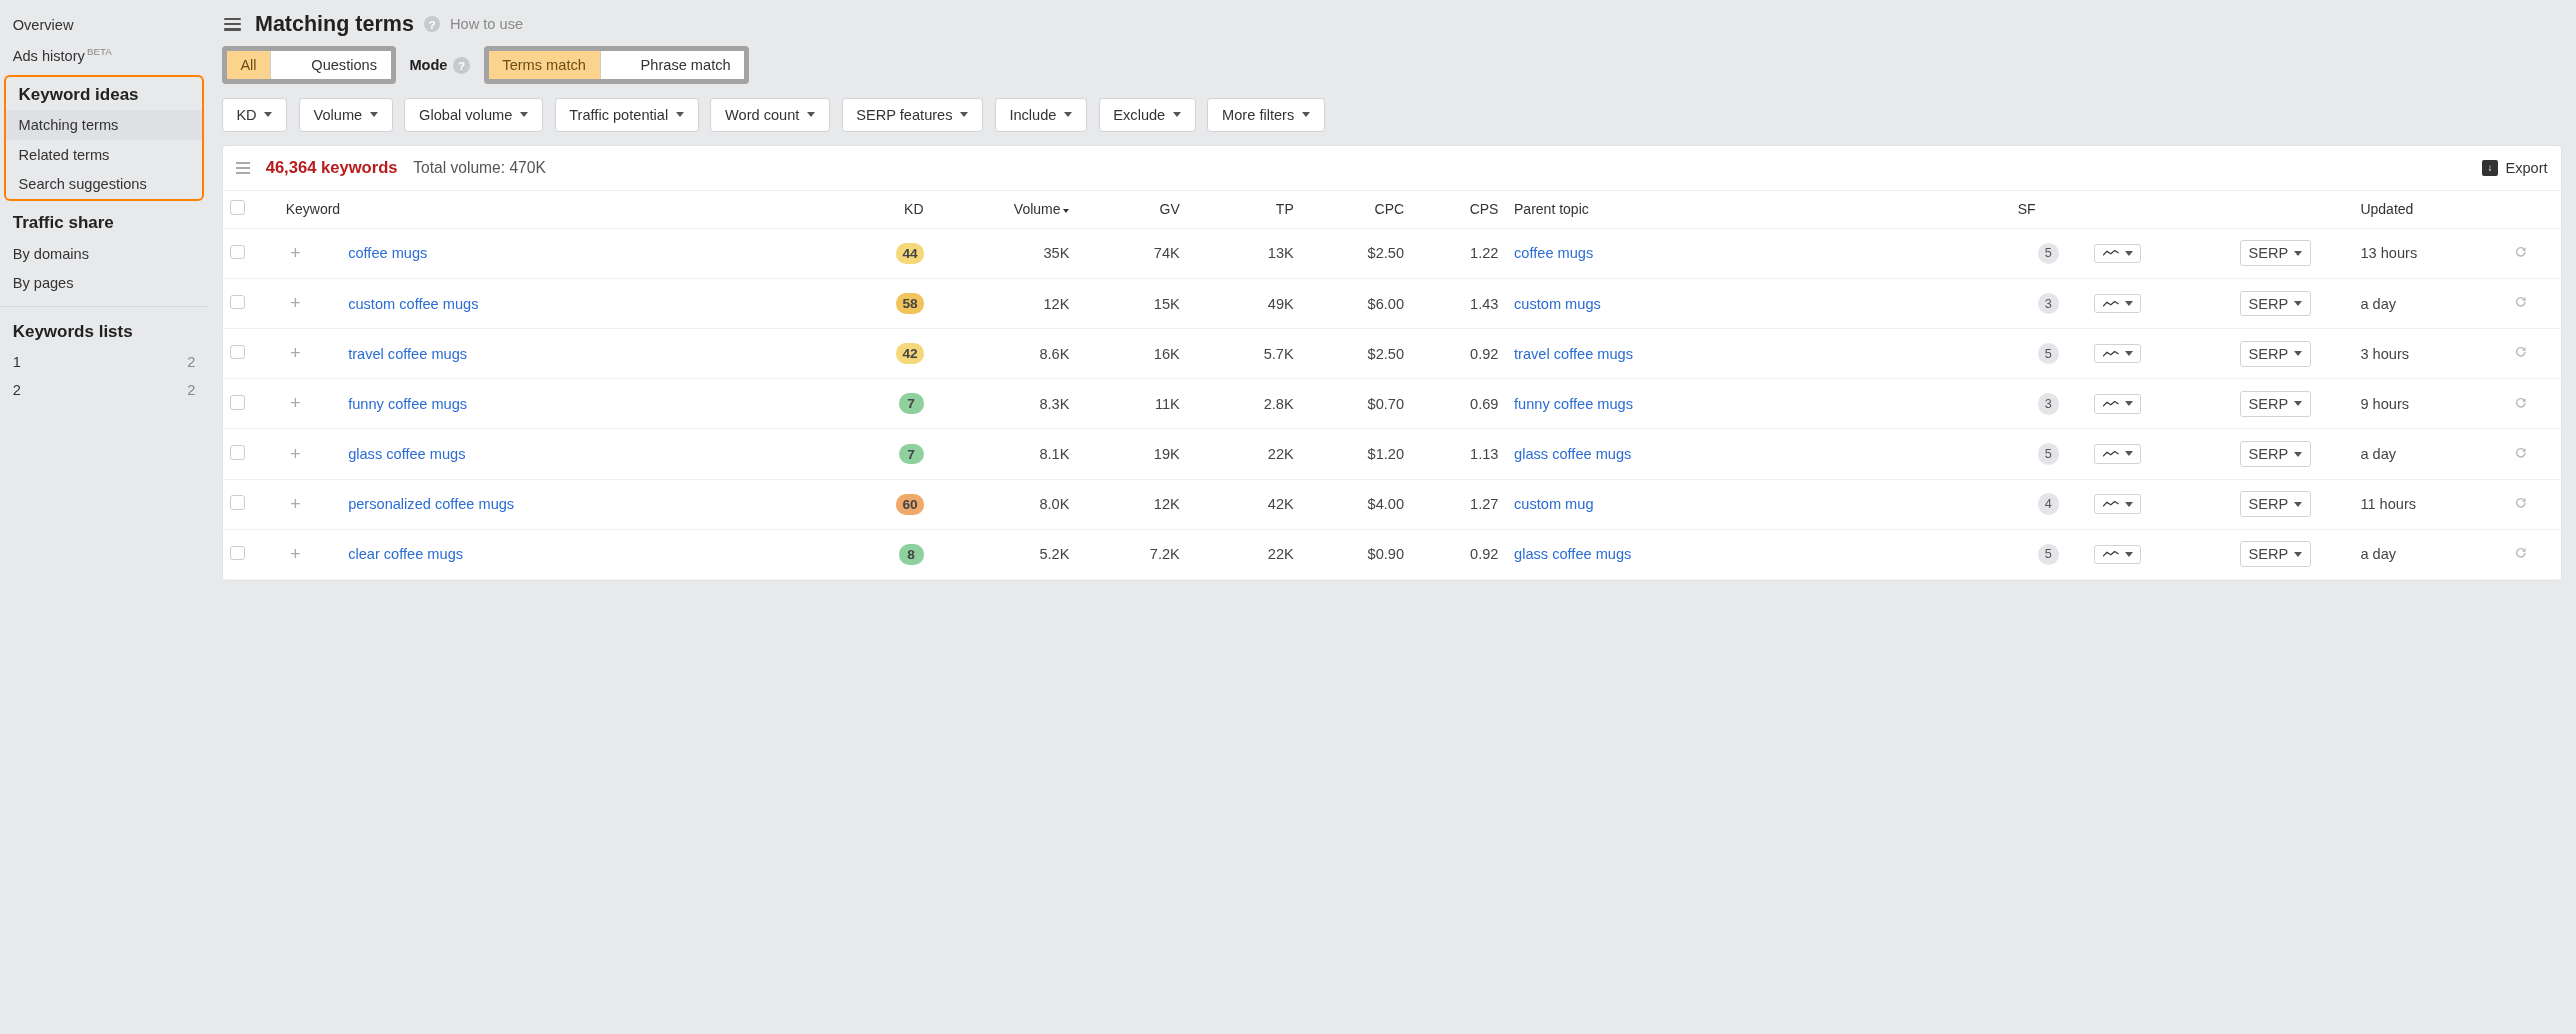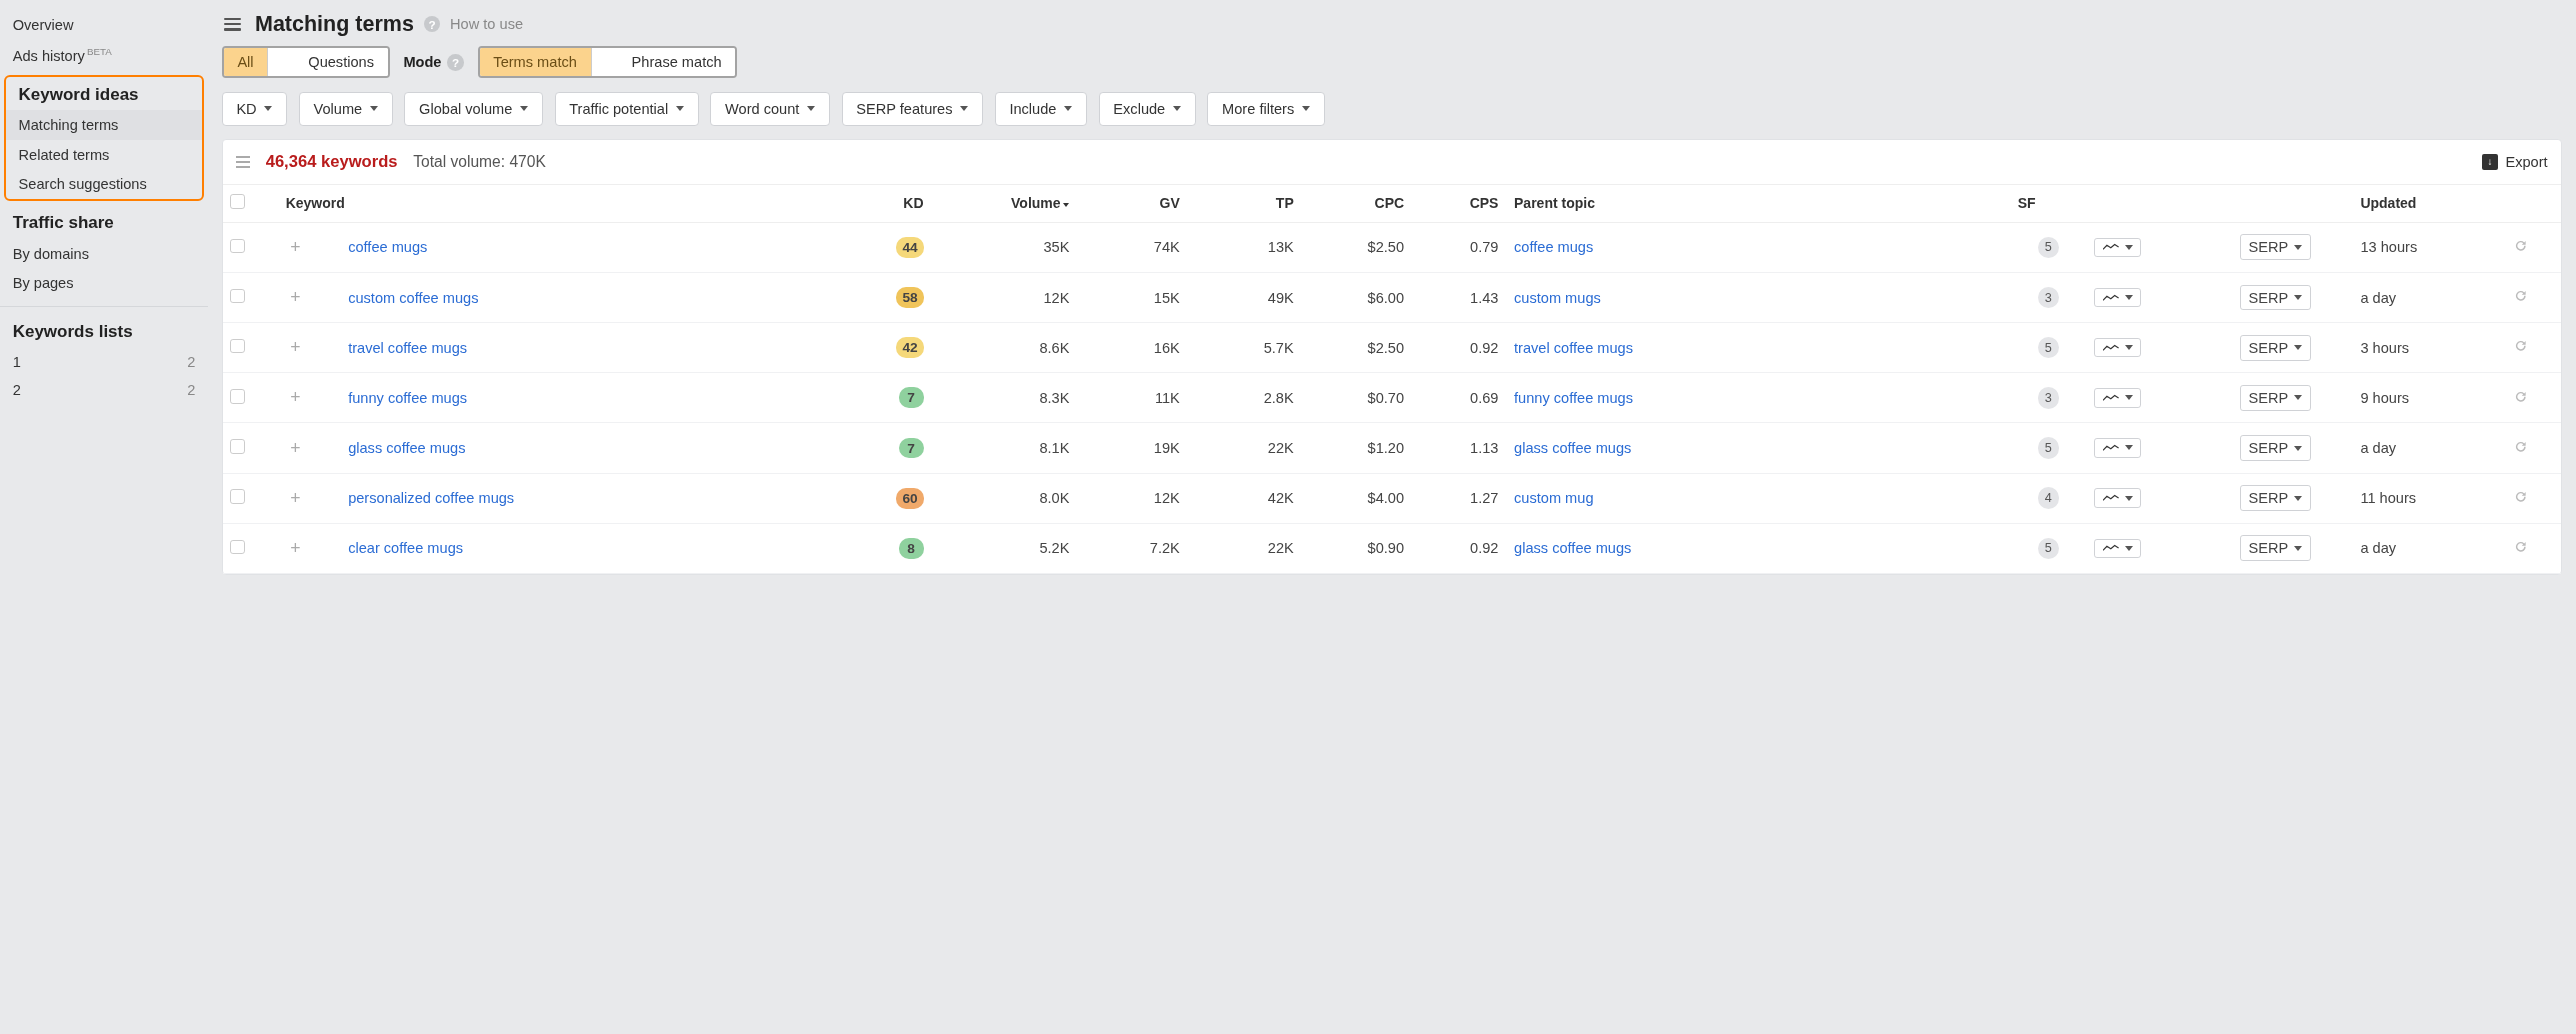--- a/index.html
+++ b/index.html
@@ -20,42 +20,42 @@
 
 .main { flex: 1; padding: 7.8px 13.7px; }
 .header { display: flex; align-items: center; gap: 9.8px; padding: 3.9px 0 9.8px 2px; }
 .hamburger { display: inline-flex; flex-direction: column; gap: 2.9px; cursor: pointer; margin-right: 3.9px; }
 .hamburger span { width: 17.6px; height: 2.4px; background: #555; border-radius: 1px; }
 .header h1 { font-size: 21.5px; font-weight: 700; color: #222; }
 .help-icon { width: 16.6px; height: 16.6px; border-radius: 50%; background: #c7c9cc; color: #fff; display: inline-flex; align-items: center; justify-content: center; font-size: 11.7px; font-weight: 700; }
 .howto { color: #888; font-size: 14.6px; cursor: pointer; }
 
 .tabs-row { display: flex; align-items: center; gap: 13.7px; margin-bottom: 13.7px; }
-.btn-group { display: inline-flex; border: 2px solid #a3a3a3; border-radius: 3.9px; overflow: hidden; background: #fff; }
+.btn-group { display: inline-flex; border: 5px solid #a3a3a3; border-radius: 3.9px; overflow: hidden; background: #fff; }
 .btn-group .tab { padding: 5.9px 13.7px; cursor: pointer; color: #333; border-right: 1px solid #ccc; background: #fff; }
 .btn-group .tab:last-child { border-right: none; padding-left: 40px; }
 .btn-group .tab.active { background: #fbd38d; color: #6b4e16; }
 .mode-label { display: flex; align-items: center; gap: 5.9px; font-weight: 700; color: #222; }
 
 .filters-row { display: flex; gap: 11.7px; flex-wrap: wrap; margin-bottom: 13.7px; }
 .filter-btn { background: #fff; border: 1px solid #d0d2d6; border-radius: 3.9px; padding: 7.8px 13.7px; display: inline-flex; align-items: center; gap: 7.8px; cursor: pointer; font-size: 14.6px; color: #333; }
 .caret { width: 0; height: 0; border-left: 4.9px solid transparent; border-right: 4.9px solid transparent; border-top: 5.9px solid #555; }
 
 .table-container { background: #fff; border: 1px solid #e0e2e5; border-radius: 3.9px; margin-top: 5.9px; }
 .table-topbar { display: flex; align-items: center; justify-content: space-between; padding: 11.7px 13.7px; border-bottom: 1px solid #eee; }
 .table-stats { display: flex; align-items: center; gap: 15.6px; }
 .lines-icon { display: inline-flex; flex-direction: column; gap: 2.9px; }
 .lines-icon span { width: 13.7px; height: 2px; background: #aaa; }
 .stats-count { font-weight: 700; font-size: 16.6px; color: #b91c1c; }
 .stats-vol { color: #555; font-size: 15.6px; }
 .export { display: flex; align-items: center; gap: 7.8px; cursor: pointer; color: #333; }
 .download-icon { width: 15.6px; height: 15.6px; background: #333; border-radius: 2px; position: relative; display: inline-flex; align-items: center; justify-content: center; color: #fff; font-size: 9.8px; }
 
 .table { width: 100%; border-collapse: collapse; }
-.table th { text-align: left; padding: 9.8px 7.8px; font-weight: 700; color: #333; border-bottom: 1px solid #eee; font-size: 14px; white-space: nowrap; }
+.table th { text-align: left; padding: 9.8px 7.8px; font-weight: 400; color: #333; border-bottom: 1px solid #eee; font-size: 14px; white-space: nowrap; }
 .table th.right, .table td.right { text-align: right; }
 .table td { padding: 11.7px 7.8px; border-bottom: 1px solid #f0f1f3; font-size: 14.6px; color: #444; white-space: nowrap; }
 .checkbox { width: 14.6px; height: 14.6px; border: 1.5px solid #ccc; border-radius: 2.9px; display: inline-block; cursor: pointer; }
 .plus-btn { width: 19.5px; height: 19.5px; color: #aaa; font-size: 17.6px; display: inline-flex; align-items: center; justify-content: center; cursor: pointer; }
 .kw-link { color: #2b6cd4; cursor: pointer; }
 .kd-badge { display: inline-block; min-width: 25px; text-align: center; padding: 2.9px 5.9px; border-radius: 10px; font-weight: 600; font-size: 13.7px; }
 .sf-badge { display: inline-flex; width: 21.5px; height: 21.5px; border-radius: 50%; background: #e4e5e8; align-items: center; justify-content: center; font-size: 12.7px; color: #555; }
 .trend-btn { border: 1px solid #d0d2d6; border-radius: 2.9px; padding: 3.9px 7.8px; display: inline-flex; align-items: center; gap: 5.9px; cursor: pointer; min-width: 47px; justify-content: center; }
 .trend-svg { width: 15.6px; height: 9.8px; }
 .refresh-icon { width: 15.6px; height: 15.6px; color: #bbb; cursor: pointer; }
@@ -217,21 +217,21 @@
         <tbody id="rows-body">
             <tr>
     <td class="col-cb"><span class="checkbox"></span></td>
     <td class="col-plus"><span class="plus-btn">+</span></td>
     <td class="col-kw"><span class="kw-link">coffee mugs</span></td>
     <td class="col-kd right"><span class="kd-badge" style="background:#f5d87a">44</span></td>
     <td class="col-vol right">35K</td>
     <td class="col-gv right">74K</td>
     <td class="col-tp right">13K</td>
     <td class="col-cpc right">$2.50</td>
-    <td class="col-cps right">0.79</td>
+    <td class="col-cps right">1.22</td>
     <td class="col-parent"><span class="kw-link">coffee mugs</span></td>
     <td class="col-sf" style="text-align:center"><span class="sf-badge">5</span></td>
     <td class="col-trend"><span class="trend-btn">
                   <svg class="trend-svg" viewBox="0 0 20 10">
                     <polyline points="0,8 5,3 10,6 15,2 20,5" fill="none" stroke="#333" stroke-width="1.5"></polyline>
                   </svg>
                   <span class="caret"></span>
                 </span></td>
     <td class="col-serp"><span class="trend-btn">
                   <span>SERP</span>

